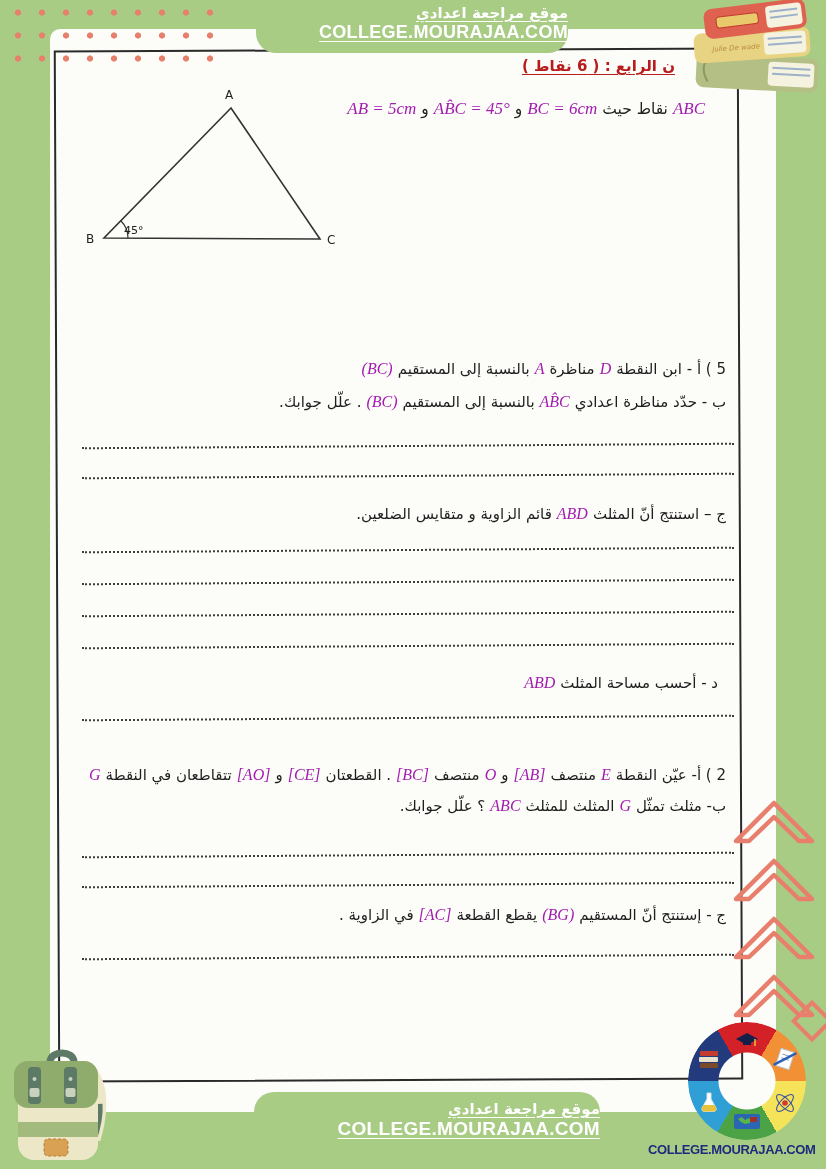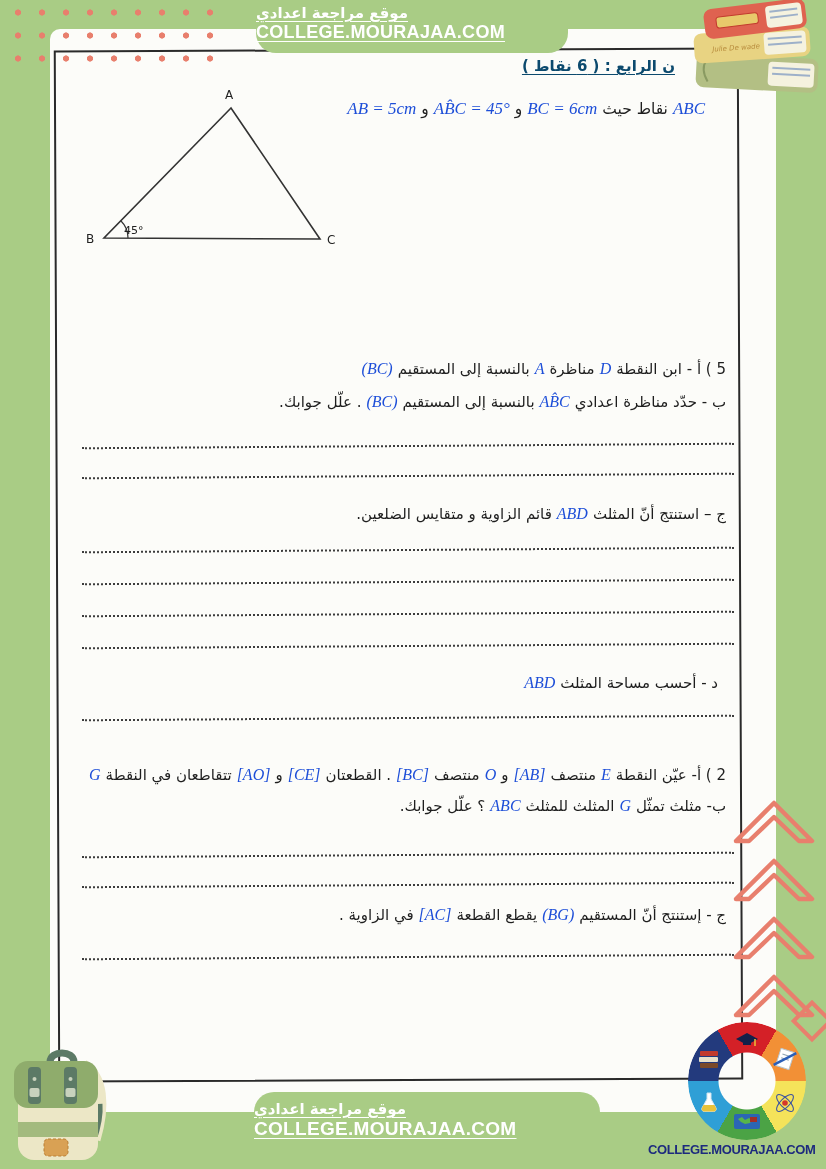--- a/index.html
+++ b/index.html
@@ -7,41 +7,41 @@
     width:826px;height:1169px;position:relative;overflow:hidden;
     background:#a9cc85;
     font-family:"DejaVu Sans",sans-serif;
   }
   
   .paper{position:absolute;left:50px;top:29px;width:726px;height:1083px;
          background:#fcfcf9;border-radius:10px;z-index:1;}
   .sheet-border{position:absolute;left:56px;top:49px;width:681px;height:1028px;
          border:2px solid #2a2a2a;transform:rotate(-0.25deg);z-index:3;}
   
-  .pill{position:absolute;background:#a9cc85;text-align:left;z-index:6;}
+  .pill{position:absolute;background:#a9cc85;text-align:right;z-index:6;}
   .pill-top{left:256px;top:0;width:312px;height:53px;border-radius:0 0 20px 20px;}
   .pill-bottom{left:254px;top:1092px;width:346px;height:77px;border-radius:20px 20px 0 0;}
   .site-ar{color:#fff;font-weight:bold;font-size:15px;margin-top:4px;
            text-decoration:underline;text-underline-offset:3px;direction:rtl;}
   .site-domain{color:#fff;font-weight:bold;font-size:18px;letter-spacing:.3px;
            font-family:"Liberation Sans",sans-serif;
            text-decoration:underline;text-underline-offset:3px;}
   
   .dots{position:absolute;left:0;top:0;width:216px;height:62px;z-index:7;
         background-image:radial-gradient(circle,#e87f6d 2.8px,rgba(0,0,0,0) 3.4px);
         background-size:24px 23px;background-position:6px 1px;}
   
   .exam-title{position:absolute;right:151px;top:57px;z-index:4;direction:rtl;
-        white-space:nowrap;font-size:15px;font-weight:bold;color:#0c4a6e;
+        white-space:nowrap;font-size:15px;font-weight:bold;color:#b91c1c;
         text-decoration:underline;text-underline-offset:3px;}
   .q{position:absolute;right:98px;z-index:4;direction:rtl;white-space:nowrap;
      font-size:15px;color:#1e1e1e;}
   .q .ar{margin:0 2px;}
   .q .math{font-family:"Liberation Serif",serif;font-style:italic;font-size:16px;
-     margin:0 3px;direction:ltr;unicode-bidi:isolate;color:#1d4ed8;}
+     margin:0 3px;direction:ltr;unicode-bidi:isolate;color:#a21caf;}
   .statement{right:118px;top:99px;font-size:15.5px;}
   .statement .math{font-size:17px;}
   .dotline{position:absolute;left:82px;width:652px;height:0;z-index:4;
      border-top:2.5px dotted #3c3c3c;transform:rotate(-0.4deg);}
   
   .figure{position:absolute;left:84px;top:86px;z-index:4;}
   
   .books{position:absolute;left:692px;top:0;z-index:8;}
   .chevron{position:absolute;left:733px;z-index:7;}
   .diamond{position:absolute;left:797px;top:1006px;width:22px;height:22px;z-index:7;

